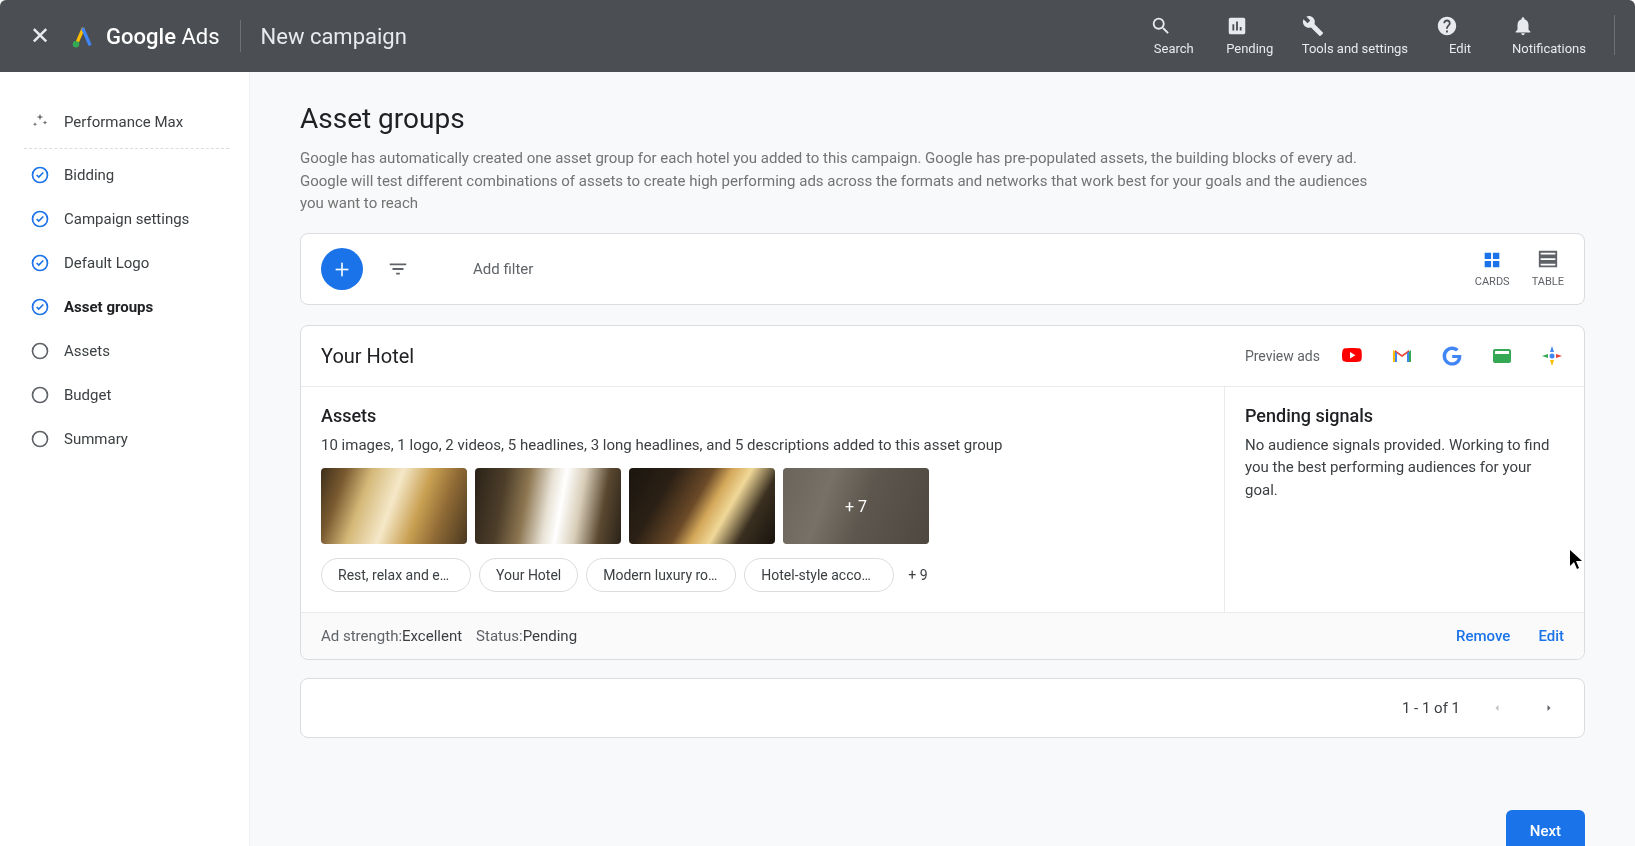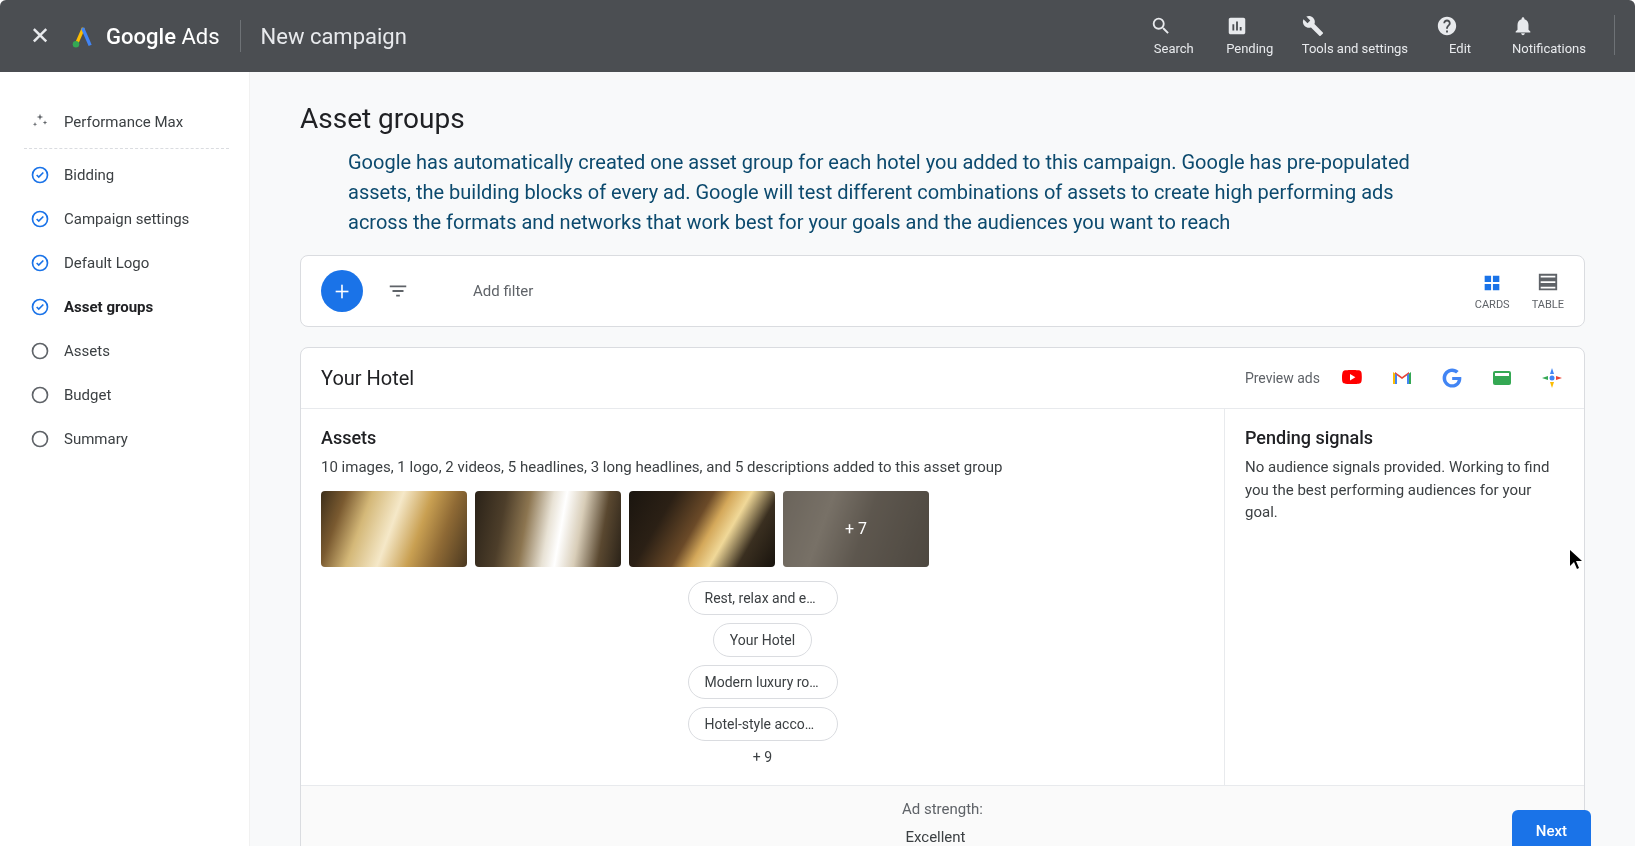--- a/index.html
+++ b/index.html
@@ -23,21 +23,21 @@
   .sidebar { width: 250px; flex-shrink: 0; padding: 28px 20px 20px 24px; border-right: 1px solid #f1f1f1; }
   .sidebar-item { display: flex; align-items: center; gap: 14px; padding: 12px 6px; cursor: pointer; font-size: 15px; color: #3c4043; }
   .sidebar-item.first { border-bottom: 1px dashed #dadce0; padding-bottom: 16px; margin-bottom: 4px; }
   .sidebar-item.active { font-weight: 700; color: #202124; }
   .step-icon { width: 20px; height: 20px; flex-shrink: 0; }
   .check-circle { stroke: #1a73e8; fill: none; stroke-width: 2; }
   .empty-circle { stroke: #5f6368; fill: none; stroke-width: 2; }
   
   .main { flex: 1; background: #f8f9fa; padding: 30px 50px 0 50px; overflow-y: auto; position: relative; }
   h1.page-title { font-size: 28px; font-weight: 400; color: #202124; margin-bottom: 12px; }
-  .page-desc { font-size: 20px; color: #0c4a6e; line-height: 1.5; margin-bottom: 18px; max-width: 1070px; margin-left: 48px; }
+  .page-desc { font-size: 15px; color: #737373; line-height: 1.5; margin-bottom: 18px; max-width: 1070px; }
   
   
   .toolbar-card { background: #fff; border: 1px solid #dadce0; border-radius: 8px; padding: 14px 20px; display: flex; align-items: center; gap: 24px; margin-bottom: 20px; }
   .add-btn { width: 42px; height: 42px; border-radius: 50%; background: #1a73e8; color: #fff; font-size: 26px; display: flex; align-items: center; justify-content: center; cursor: pointer; font-weight: 300; }
   .filter-icon { width: 22px; height: 22px; fill: #5f6368; cursor: pointer; }
   .add-filter { color: #5f6368; margin-left: 40px; cursor: pointer; font-size: 15px; }
   .view-toggle { margin-left: auto; display: flex; gap: 22px; }
   .view-btn { display: flex; flex-direction: column; align-items: center; gap: 4px; font-size: 11px; color: #5f6368; cursor: pointer; }
   .view-btn.active svg { fill: #1a73e8; }
   .view-btn svg { width: 22px; height: 22px; fill: #5f6368; }
@@ -57,38 +57,38 @@
   .section-desc { font-size: 15px; color: #3c4043; line-height: 1.5; margin-bottom: 12px; }
   
   .thumbs { display: flex; gap: 8px; margin-bottom: 14px; }
   .thumb { width: 146px; height: 76px; border-radius: 4px; background-size: cover; background-position: center; position: relative; }
   .thumb.t1 { background: linear-gradient(110deg, #3d2f1a 0%, #7a5a30 15%, #d4b878 30%, #f5e8c8 48%, #c9a052 65%, #8f6a35 80%, #4a3820 100%); }
   .thumb.t2 { background: linear-gradient(100deg, #2a2218 0%, #4d3e2a 20%, #8c7550 35%, #e8e2d5 50%, #fff 58%, #d8cdb8 70%, #5a4830 85%, #2a2218 100%); }
   .thumb.t3 { background: linear-gradient(120deg, #1a150f 0%, #2b2015 25%, #6b4a28 45%, #d4a85a 55%, #f0d898 65%, #3a2f20 80%, #18130d 100%); }
   .thumb.t4 { background: linear-gradient(110deg, #8a8075 0%, #a89d90 30%, #6e645a 55%, #4a423a 100%); position: relative; }
   .thumb.t4::after { content: attr(data-overlay); position: absolute; inset: 0; background: rgba(80,76,70,0.55); display: flex; align-items: center; justify-content: center; color: #fff; font-size: 16px; border-radius: 4px; }
   
-  .chips { display: flex; gap: 8px; align-items: center; flex-wrap: wrap; flex-direction: column; }
+  .chips { display: flex; gap: 8px; align-items: center; flex-wrap: wrap; }
   .chip { border: 1px solid #dadce0; border-radius: 20px; padding: 8px 16px; font-size: 14px; color: #3c4043; white-space: nowrap; max-width: 150px; overflow: hidden; text-overflow: ellipsis; }
   .chip-more { color: #3c4043; font-size: 14px; padding: 0 6px; }
   
-  .group-footer { border-top: 1px solid #e8eaed; padding: 14px 20px; display: flex; align-items: center; gap: 10px; font-size: 15px; background: #fafafa; border-radius: 0 0 8px 8px; flex-direction: column; }
+  .group-footer { border-top: 1px solid #e8eaed; padding: 14px 20px; display: flex; align-items: center; font-size: 15px; background: #fafafa; border-radius: 0 0 8px 8px; }
   .label-txt { color: #5f6368; }
   .value-txt { color: #3c4043; margin-right: 14px; }
   .footer-actions { margin-left: auto; display: flex; gap: 28px; }
   .footer-actions span { color: #1a73e8; cursor: pointer; font-weight: 500; }
   
   
   .pagination { background: #fff; border: 1px solid #dadce0; border-radius: 8px; padding: 14px 20px; display: flex; align-items: center; justify-content: flex-end; gap: 22px; font-size: 15px; color: #3c4043; margin-bottom: 30px; }
   .page-btn { width: 30px; height: 30px; display: flex; align-items: center; justify-content: center; cursor: pointer; }
   .page-btn svg { width: 12px; height: 12px; fill: #5f6368; }
   .page-btn.disabled svg { fill: #bdc1c6; }
   
   
-  .next-btn { position: absolute; right: 44px; bottom: 0; background: #1a73e8; color: #fff; padding: 12px 24px 6px 24px; border-radius: 6px 6px 0 0; font-size: 15px; cursor: pointer; font-weight: 500; }
+  .next-btn { position: absolute; right: 50px; bottom: 0; background: #1a73e8; color: #fff; padding: 12px 24px 6px 24px; border-radius: 6px 6px 0 0; font-size: 15px; cursor: pointer; font-weight: 500; }
   
   
   .cursor { position: absolute; left: 1320px; top: 478px; width: 14px; height: 20px; pointer-events: none; }
 </style>
 </head>
 <body>
 
 <div class="header">
   <span class="close-x">✕</span>
   <div class="logo-wrap">

